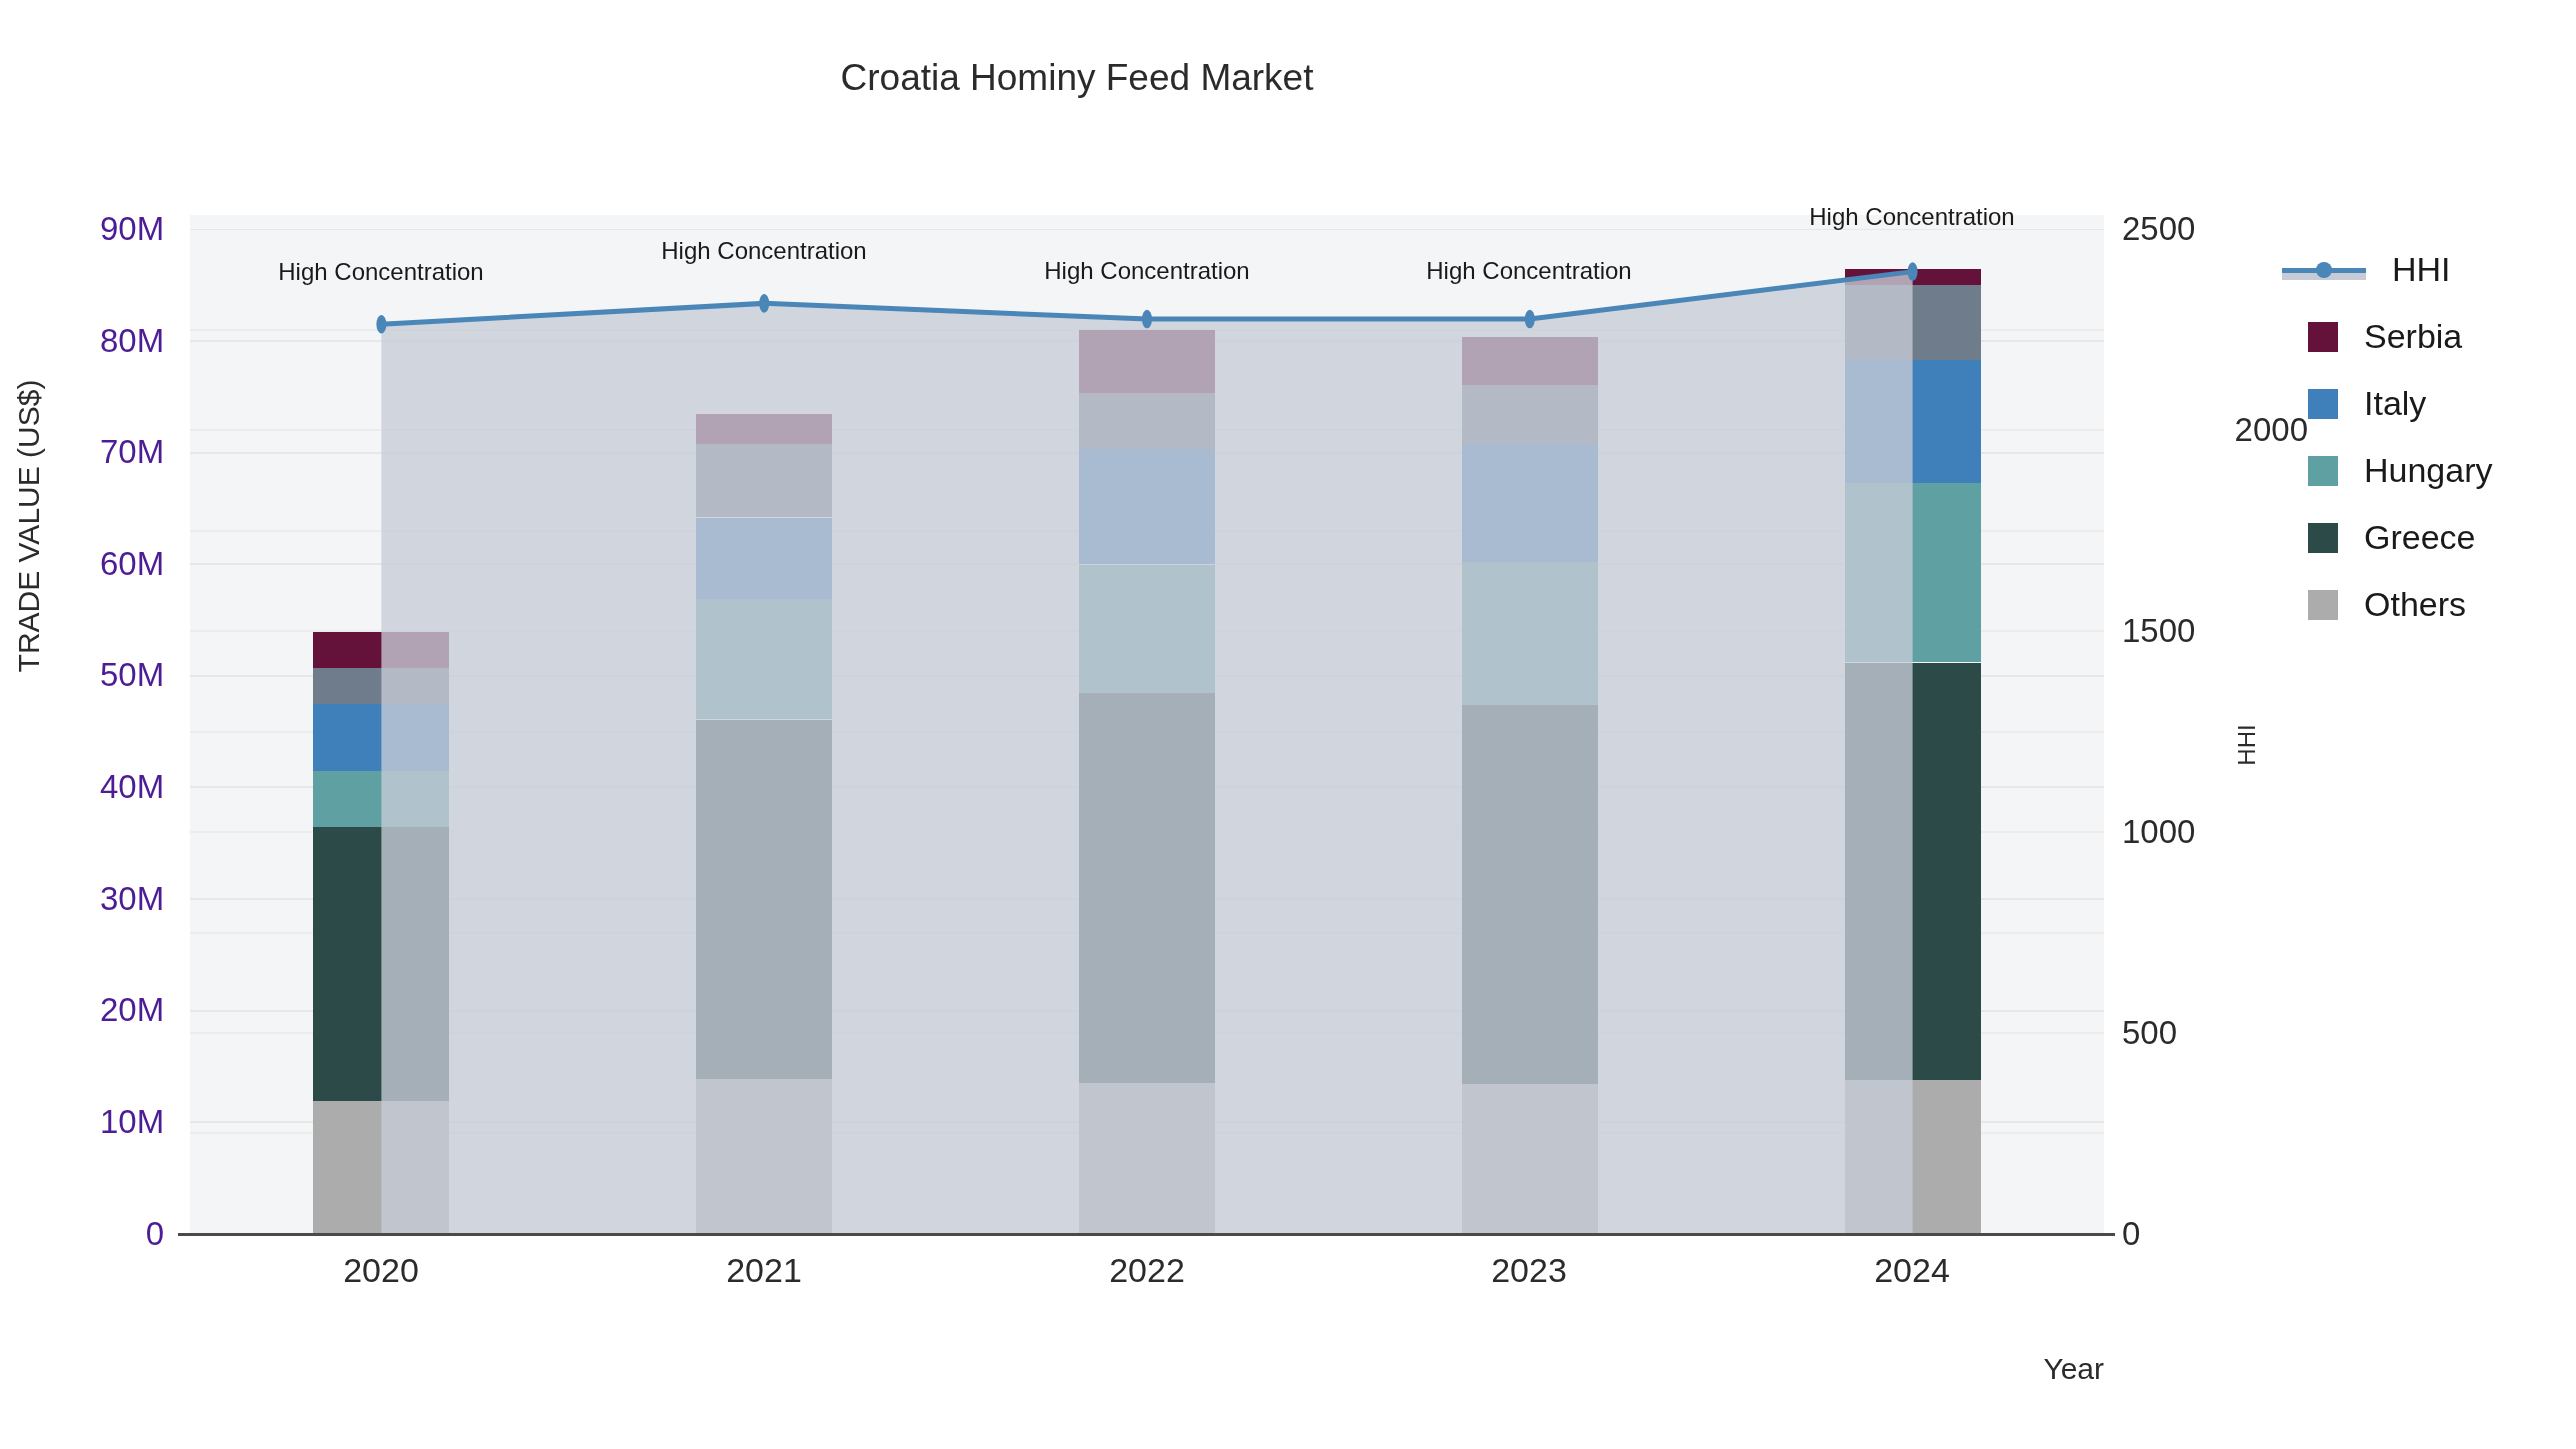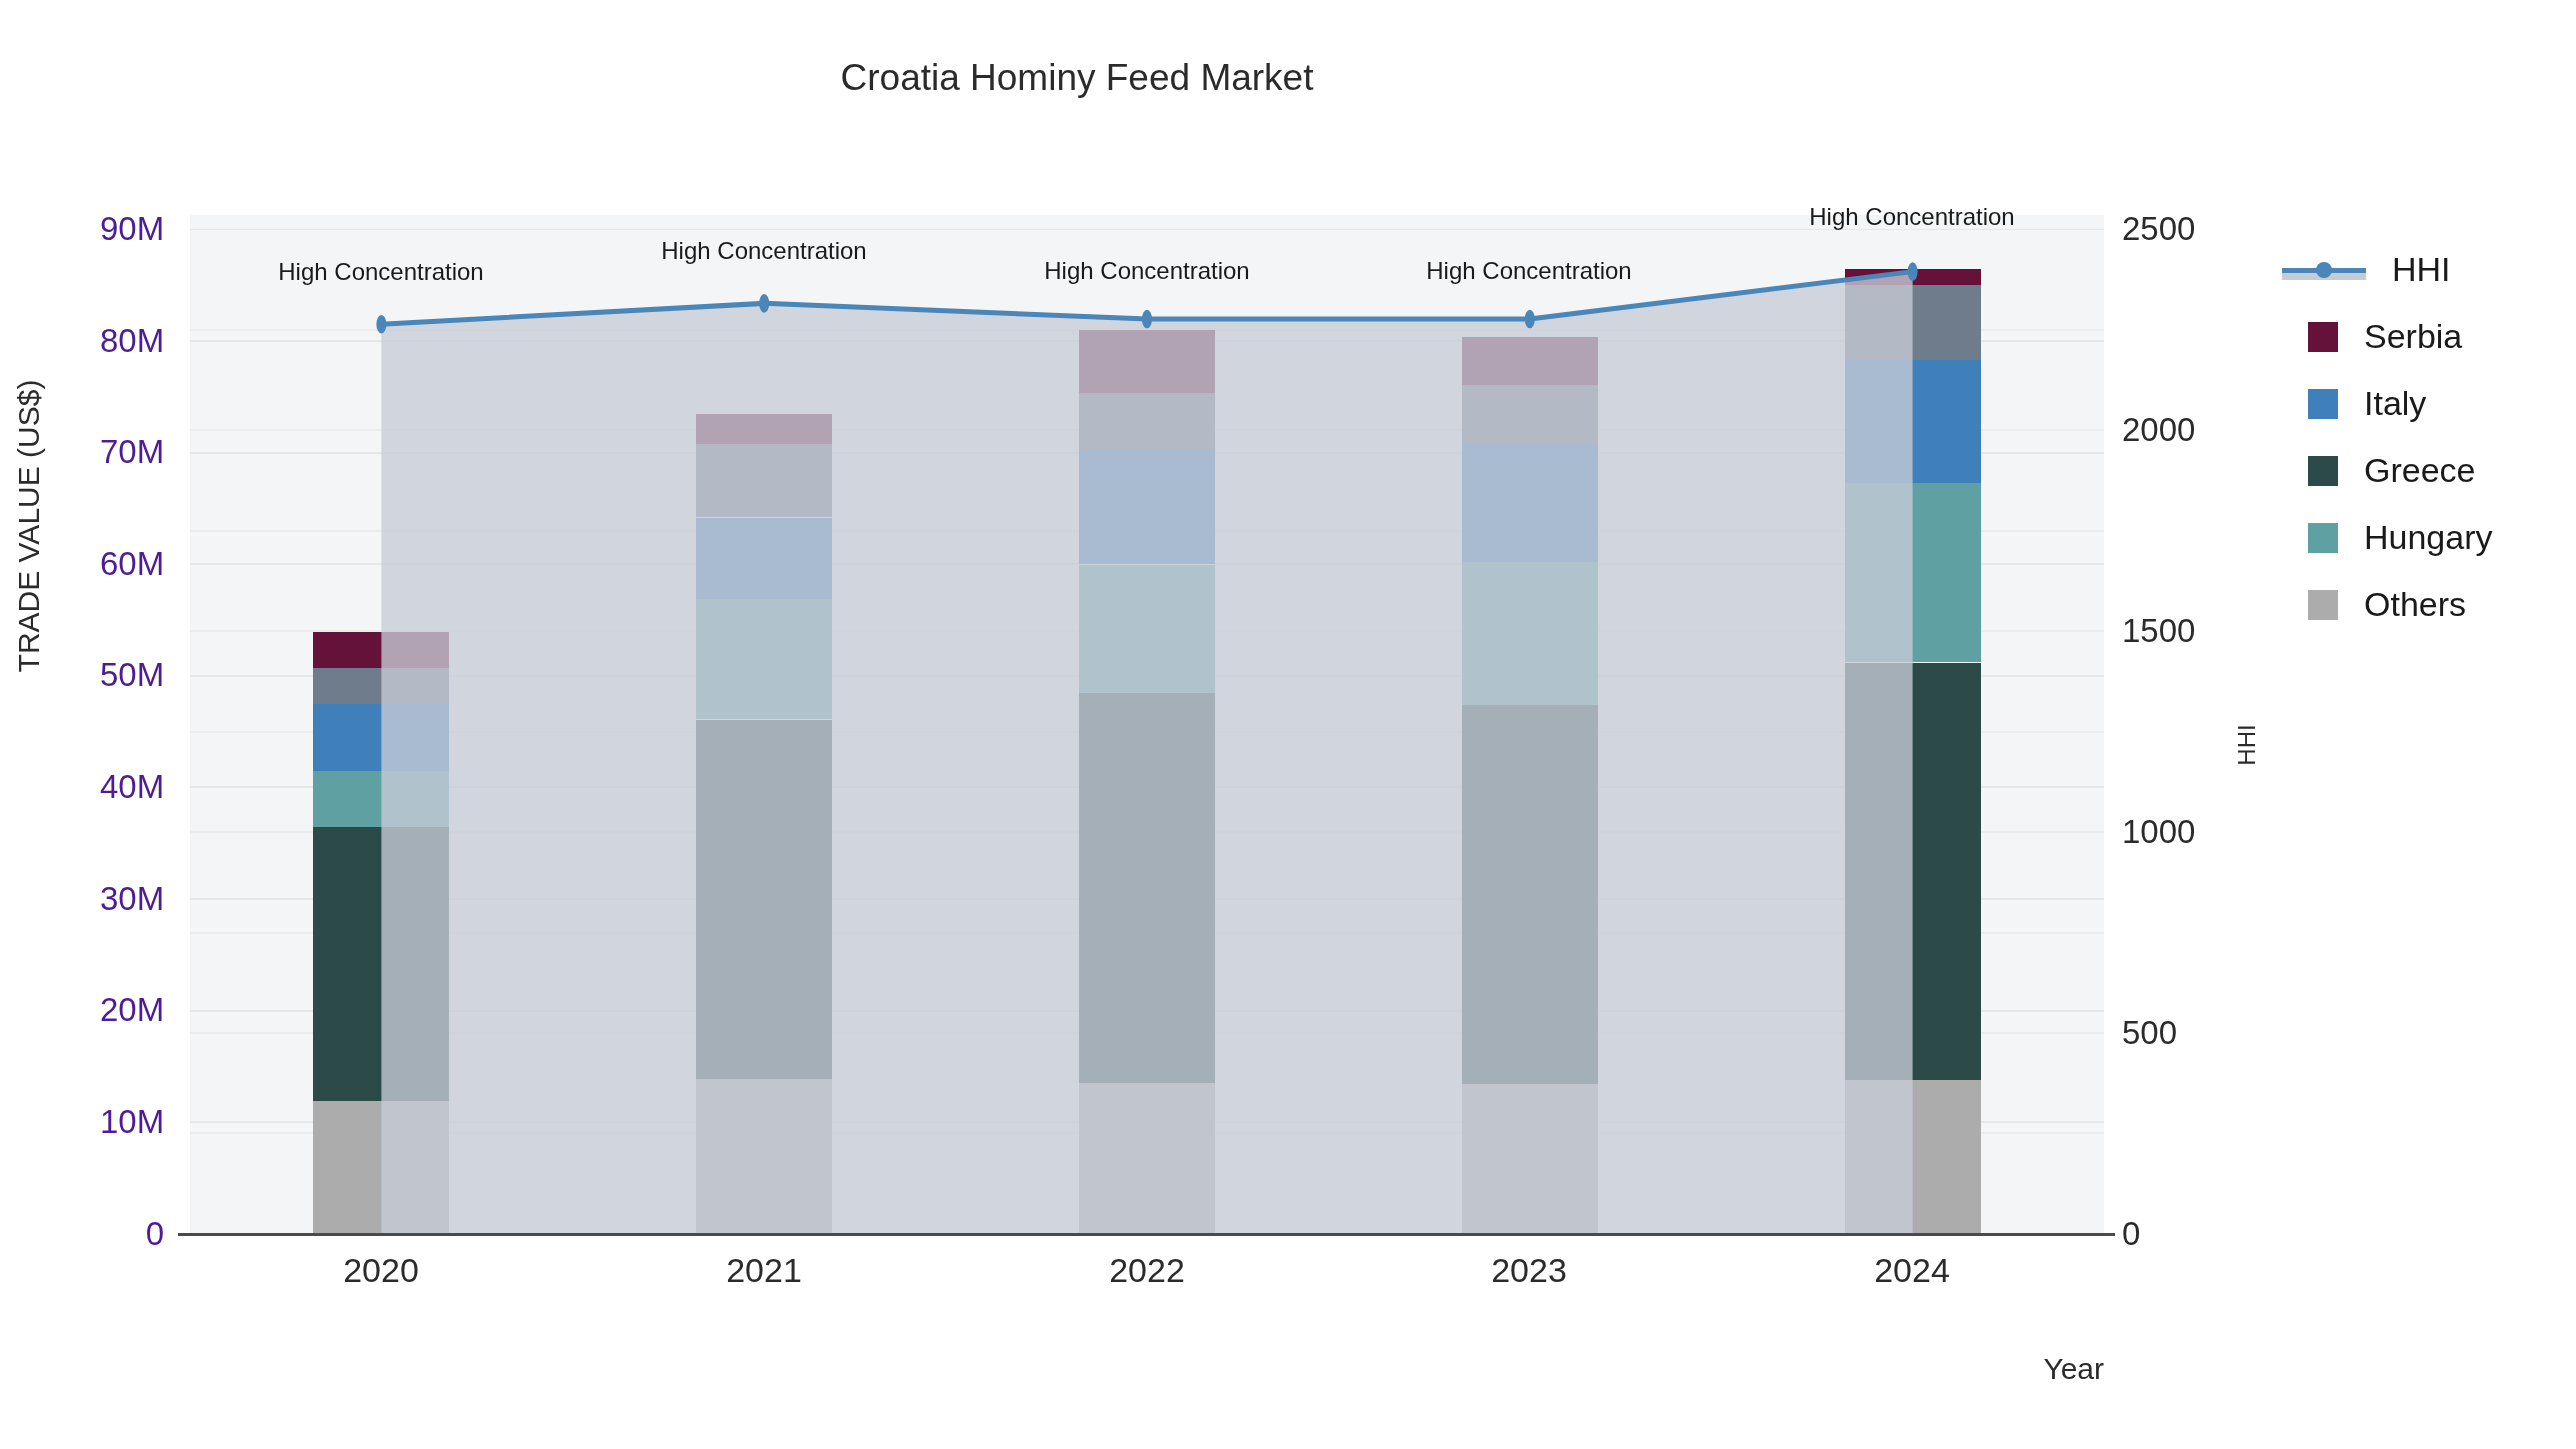--- a/index.html
+++ b/index.html
@@ -208,21 +208,21 @@
       <div class="ytick-left" style="top: 564px;">60M</div>
       <div class="ytick-left" style="top: 452px;">70M</div>
       <div class="ytick-left" style="top: 341px;">80M</div>
       <div class="ytick-left" style="top: 229px;">90M</div>
     </div>
   <div id="yticks-right">
       <div class="ytick-right" style="top: 1234px;">0</div>
       <div class="ytick-right" style="top: 1033px;">500</div>
       <div class="ytick-right" style="top: 832px;">1000</div>
       <div class="ytick-right" style="top: 631px;">1500</div>
-      <div class="ytick-right" style="top: 430px;">2000</div>
+      <div class="ytick-right" style="top: 430px; text-align: right;">2000</div>
       <div class="ytick-right" style="top: 229px;">2500</div>
     </div>
   <div id="xticks">
       <div class="xtick" style="left: 381px;">2020</div>
       <div class="xtick" style="left: 764px;">2021</div>
       <div class="xtick" style="left: 1147px;">2022</div>
       <div class="xtick" style="left: 1529px;">2023</div>
       <div class="xtick" style="left: 1912px;">2024</div>
     </div>
   <div id="hhi-notes">
@@ -248,27 +248,27 @@
       </div>
       <div class="legend-row">
         <span class="legend-swatch" style="background: rgb(101, 18, 58);"></span>
         <span class="legend-label">Serbia</span>
       </div>
       <div class="legend-row">
         <span class="legend-swatch" style="background: rgb(63, 128, 186);"></span>
         <span class="legend-label">Italy</span>
       </div>
       <div class="legend-row">
+        <span class="legend-swatch" style="background: rgb(95, 161, 163);"></span>
+        <span class="legend-label">Hungary</span>
+      </div>
+      <div class="legend-row">
         <span class="legend-swatch" style="background: rgb(44, 75, 72);"></span>
         <span class="legend-label">Greece</span>
       </div>
       <div class="legend-row">
-        <span class="legend-swatch" style="background: rgb(95, 161, 163);"></span>
-        <span class="legend-label">Hungary</span>
-      </div>
-      <div class="legend-row">
         <span class="legend-swatch" style="background: rgb(172, 172, 172);"></span>
         <span class="legend-label">Others</span>
       </div>
     </div>
 
 </div>
 
 
 </body></html>

